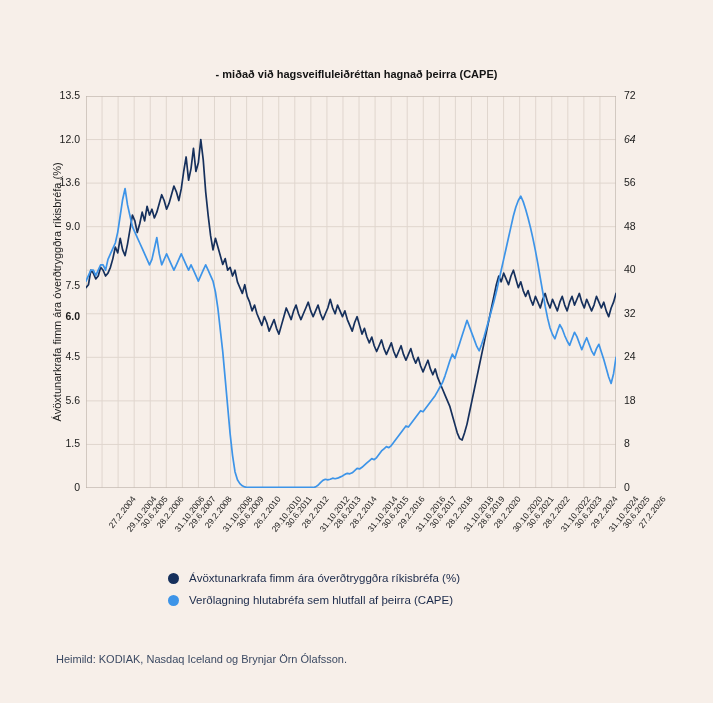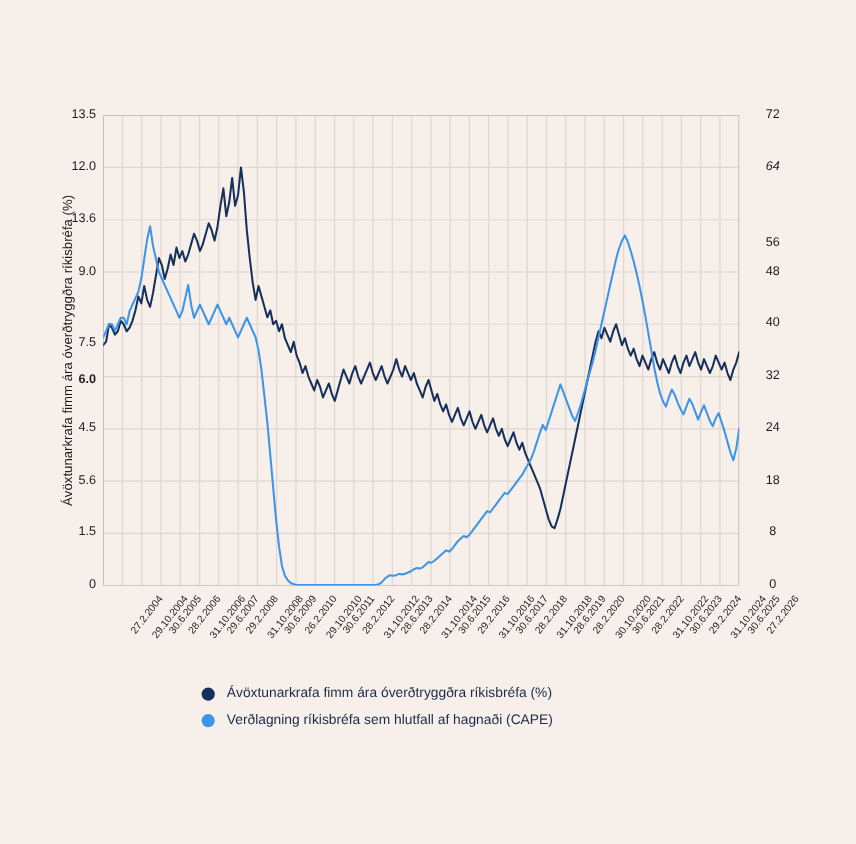--- a/index.html
+++ b/index.html
@@ -62,21 +62,21 @@
     top: 284px;
     transform: rotate(-90deg);
   }
   .tick-left, .tick-right {
     position: absolute;
     font-size: 10.5px;
     color: #1b1b1b;
     white-space: nowrap;
   }
   .tick-left { text-align: right; width: 40px; }
-  .tick-right { text-align: center; width: 40px; }
+  .tick-right { text-align: left; width: 40px; }
   .xtick {
     position: absolute;
     font-size: 8.5px;
     color: #1b1b1b;
     white-space: nowrap;
     transform: rotate(-52deg);
     transform-origin: right top;
     text-align: right;
   }
   .legend {
@@ -110,20 +110,21 @@
     font-size: 11px;
     color: #3c4a63;
   }
   svg { display: block; }
 </style>
 </head>
 <body>
 
 <div id="page">
 
+  <div class="subtitle">- miðað við hagsveifluleiðréttan hagnað þeirra (CAPE)</div>
 
   <div class="rot-box" id="ylabel-left">Ávöxtunarkrafa fimm ára óverðtryggðra ríkisbréfa (%)</div>
 
   <div class="plot-wrap">
     <svg id="chart-svg" width="530" height="392" viewBox="0 0 530 392">
         <line x1="0" x2="530" y1="392.00" y2="392.00" stroke="#e0d6ce" stroke-width="1.2"></line>
         <line x1="0" x2="530" y1="348.44" y2="348.44" stroke="#e0d6ce" stroke-width="1"></line>
         <line x1="0" x2="530" y1="304.89" y2="304.89" stroke="#e0d6ce" stroke-width="1"></line>
         <line x1="0" x2="530" y1="261.33" y2="261.33" stroke="#e0d6ce" stroke-width="1"></line>
         <line x1="0" x2="530" y1="217.78" y2="217.78" stroke="#e0d6ce" stroke-width="1"></line>
@@ -183,21 +184,21 @@
         <div class="tick-left" style="left: -46px; top: -7px;">13.5</div>
       </div>
     <div id="ytick-right-container">
         <div class="tick-right" style="left: 538px; top: 385px;">0</div>
         <div class="tick-right" style="left: 538px; top: 341.444px;">8</div>
         <div class="tick-right" style="left: 538px; top: 297.889px;">18</div>
         <div class="tick-right" style="left: 538px; top: 254.333px;">24</div>
         <div class="tick-right" style="left: 538px; top: 210.778px;">32</div>
         <div class="tick-right" style="left: 538px; top: 167.222px;">40</div>
         <div class="tick-right" style="left: 538px; top: 123.667px;">48</div>
-        <div class="tick-right" style="left: 538px; top: 80.1111px; margin-top: 20px;">56</div>
+        <div class="tick-right" style="left: 538px; top: 80.1111px;">56</div>
         <div class="tick-right" style="left: 538px; top: 36.5556px; font-style: italic;">64</div>
         <div class="tick-right" style="left: 538px; top: -7px;">72</div>
       </div>
     <div id="xtick-container">
         <div class="xtick" style="left: 6px; top: 398px;">27.2.2004</div>
         <div class="xtick" style="left: 22.0606px; top: 398px;">29.10.2004</div>
         <div class="xtick" style="left: 38.1212px; top: 398px;">30.6.2005</div>
         <div class="xtick" style="left: 54.1818px; top: 398px;">28.2.2006</div>
         <div class="xtick" style="left: 70.2424px; top: 398px;">31.10.2006</div>
         <div class="xtick" style="left: 86.303px; top: 398px;">29.6.2007</div>
@@ -232,18 +233,19 @@
       </div>
   </div>
 
   <div class="legend">
     <div class="legend-row">
       <span class="legend-dot" id="legend-dot-0" style="background: rgb(22, 48, 92);"></span>
       <span class="legend-text">Ávöxtunarkrafa fimm ára óverðtryggðra ríkisbréfa (%)</span>
     </div>
     <div class="legend-row">
       <span class="legend-dot" id="legend-dot-1" style="background: rgb(61, 148, 232);"></span>
-      <span class="legend-text">Verðlagning ríkisbréfa sem hlutfall af hagnaði (CAPE)</span>
+      <span class="legend-text">Verðlagning hlutabréfa sem hlutfall af þeirra (CAPE)</span>
     </div>
   </div>
 
+  <div class="source">Heimild: KODIAK, Nasdaq Iceland og Brynjar Örn Ólafsson.</div>
 
 </div>
 
 </body></html>

